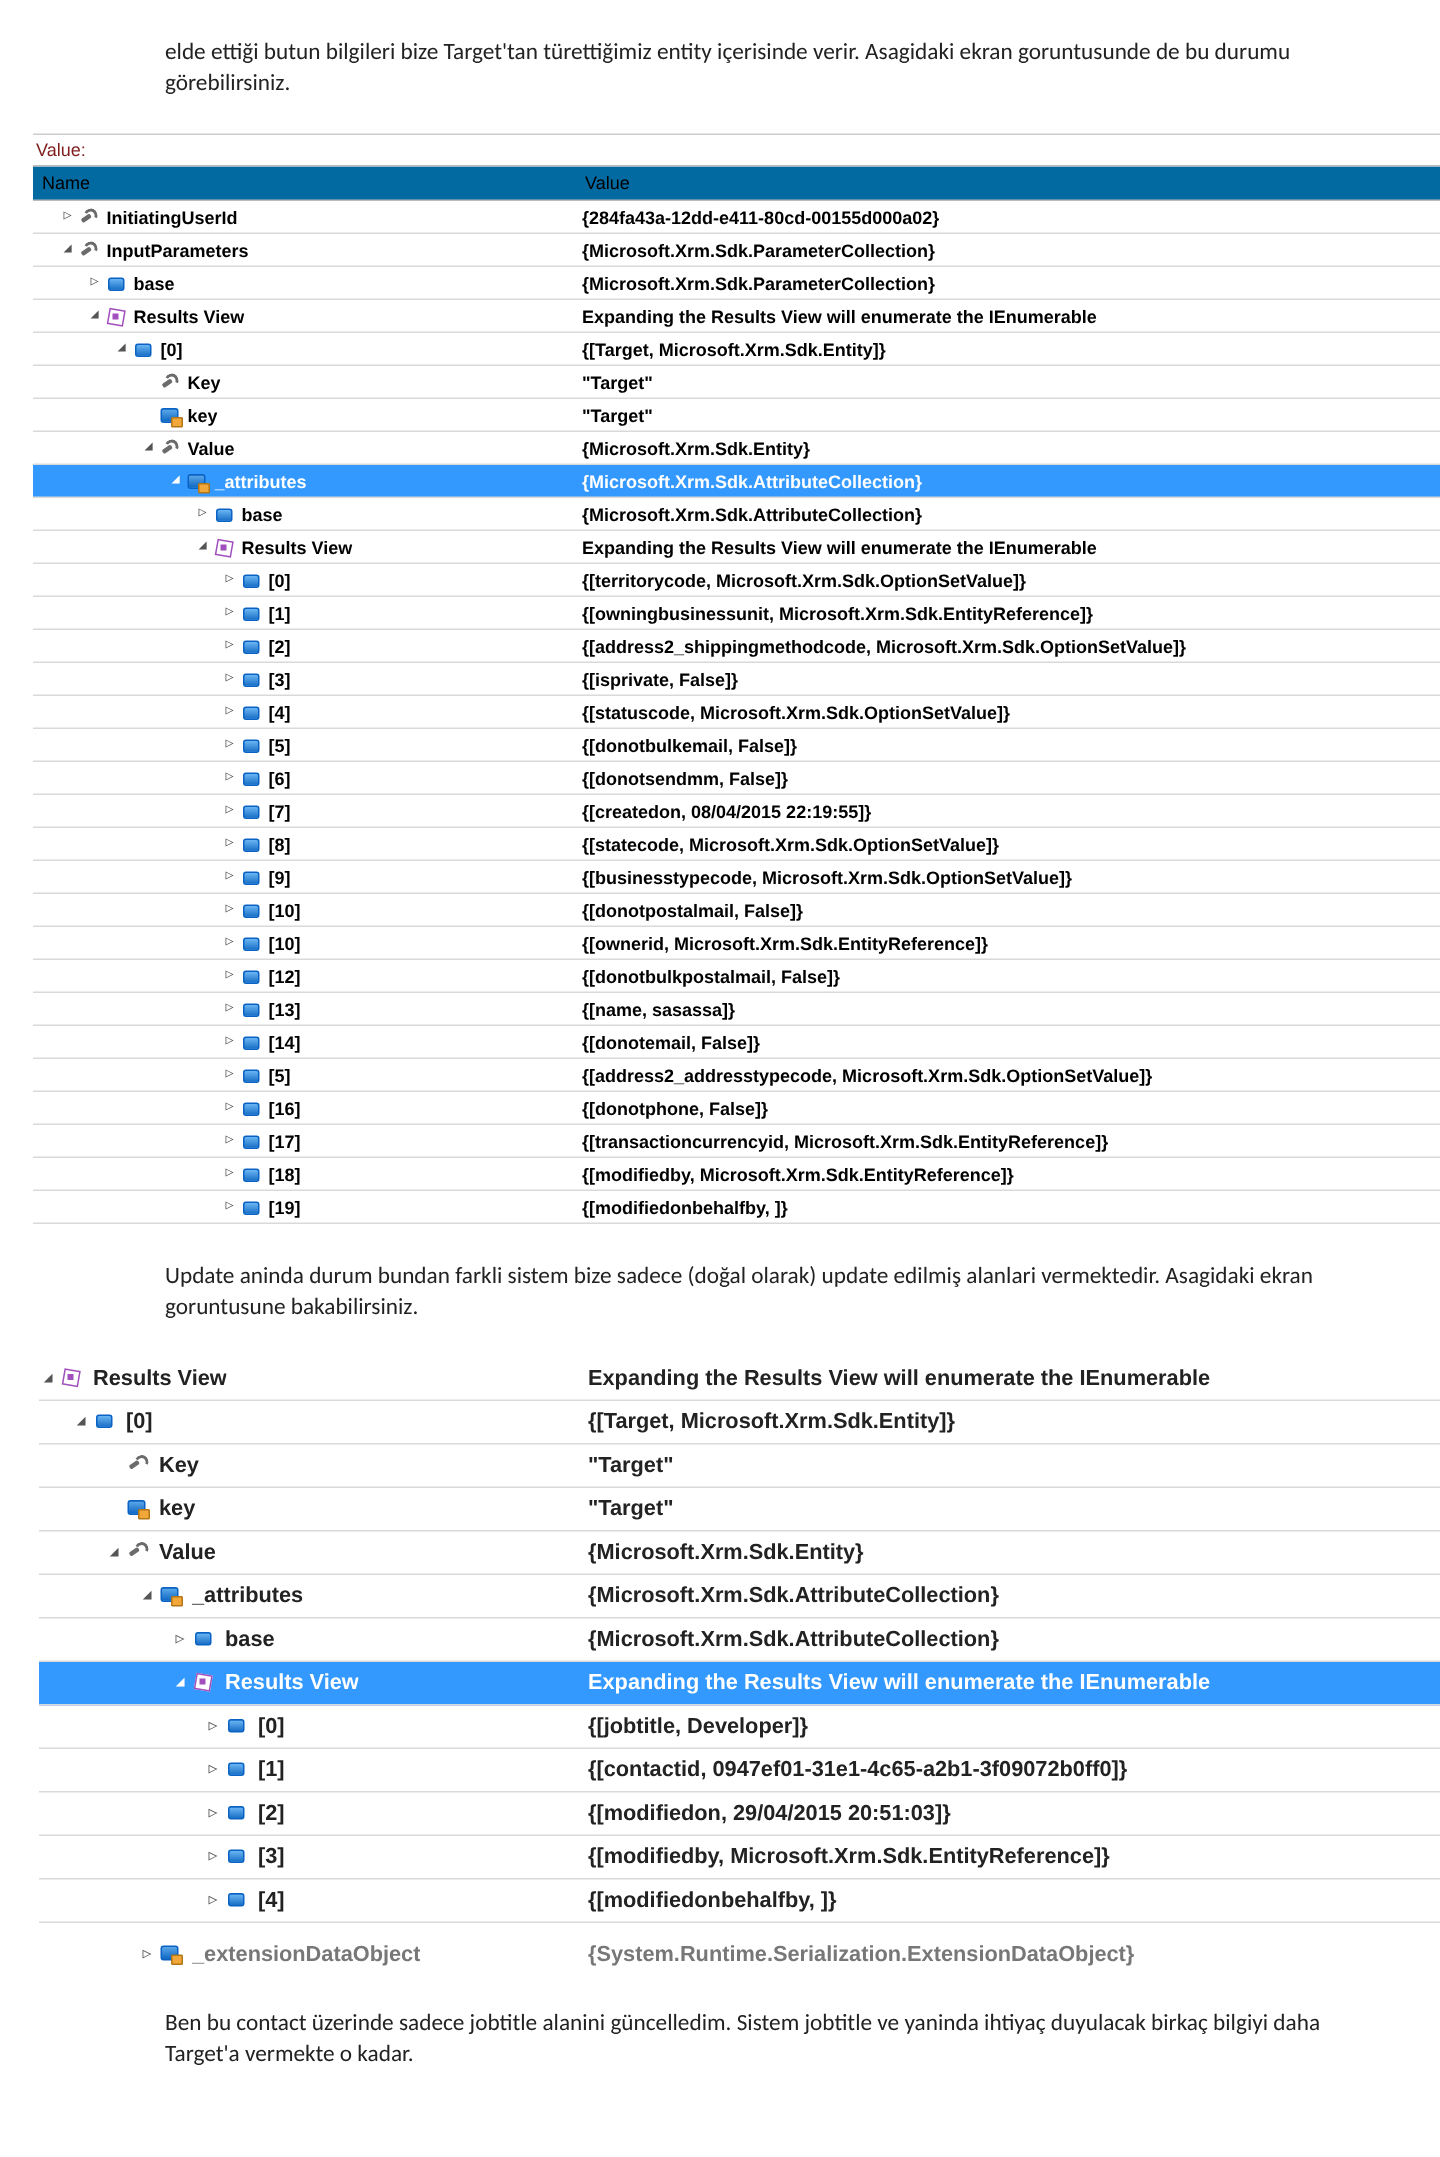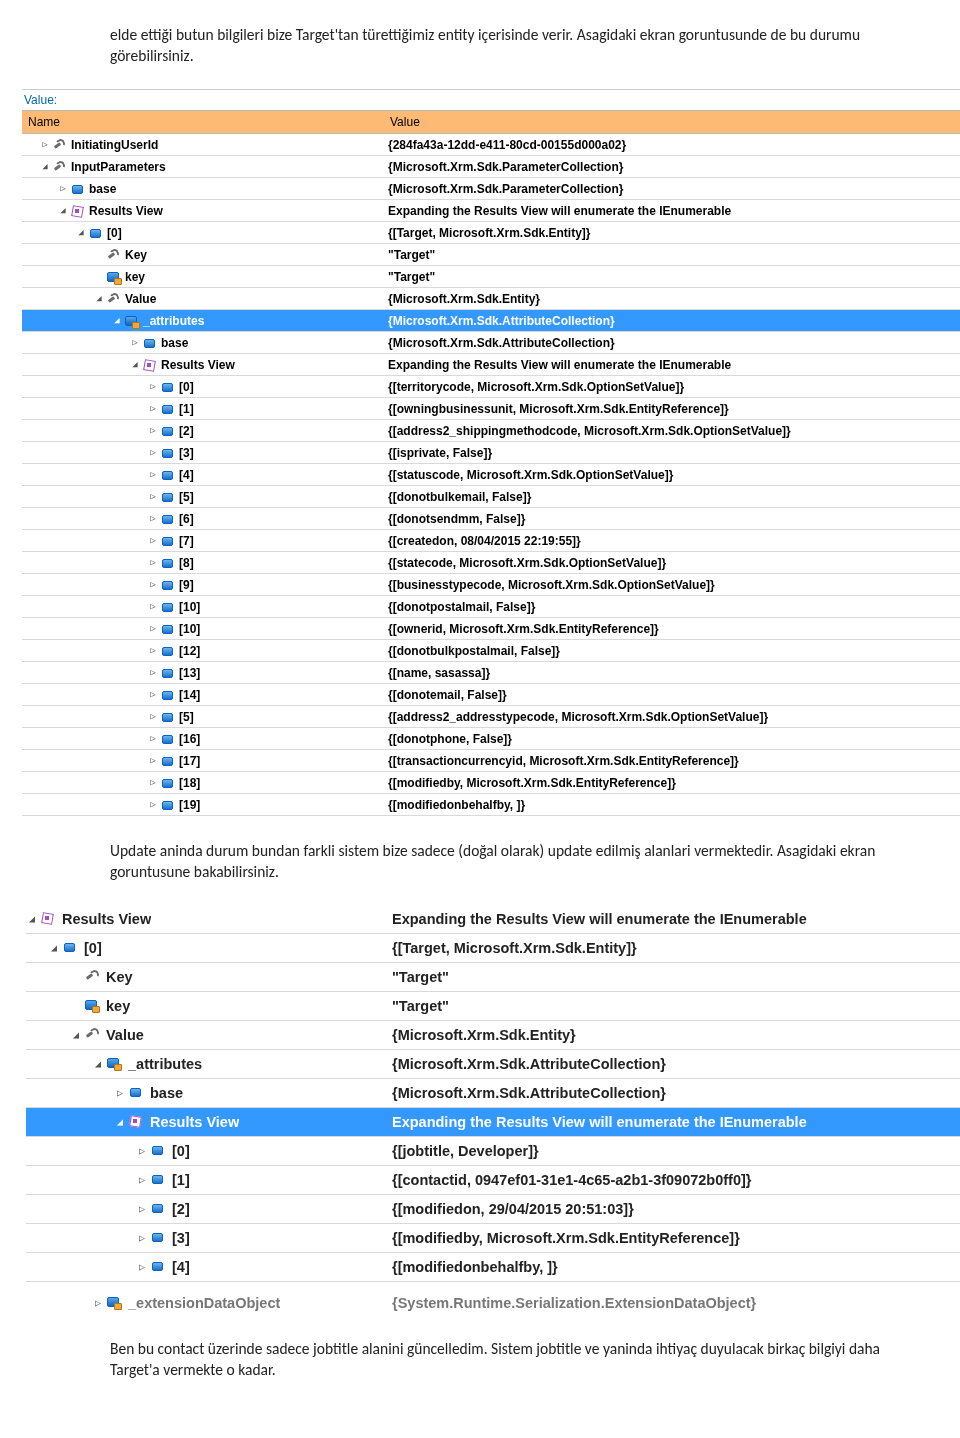--- a/index.html
+++ b/index.html
@@ -19,31 +19,31 @@
   .debug {
     margin: 4px 0 6px 22px;
     font-family: "Segoe UI", Tahoma, sans-serif;
     font-size: 12px;
     color: #000;
     border-top: 1px solid #ccc;
   }
   .debug .val-label {
     font-size: 12px;
     padding: 3px 2px 3px 2px;
-    color: #0369a1;
+    color: #7f1d1d;
   }
   .debug table {
     width: 100%;
     border-collapse: collapse;
     table-layout: fixed;
   }
   .debug th {
     text-align: left;
     font-weight: 400;
-    background: #fdba74;
+    background: #0369a1;
     border-top: 1px solid #bbb;
     border-bottom: 1px solid #bbb;
     padding: 2px 6px 3px 6px;
     height: 17px;
   }
   .debug .col-name { width: 362px; }
   .debug td {
     border-bottom: 1px solid #d9d9d9;
     padding: 0;
     height: 21px;

